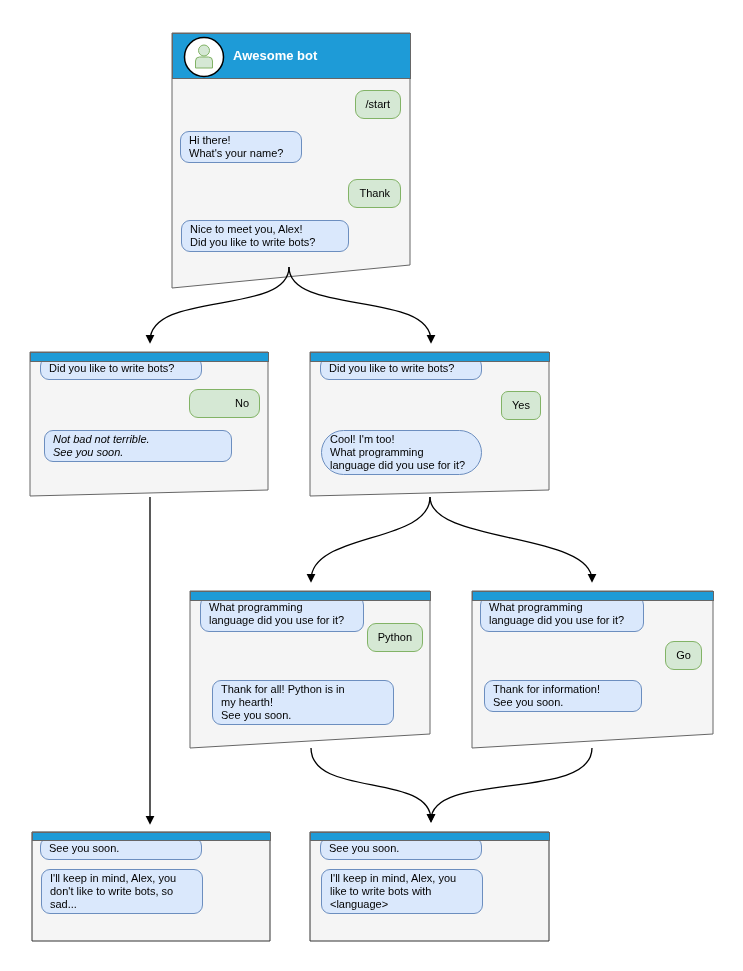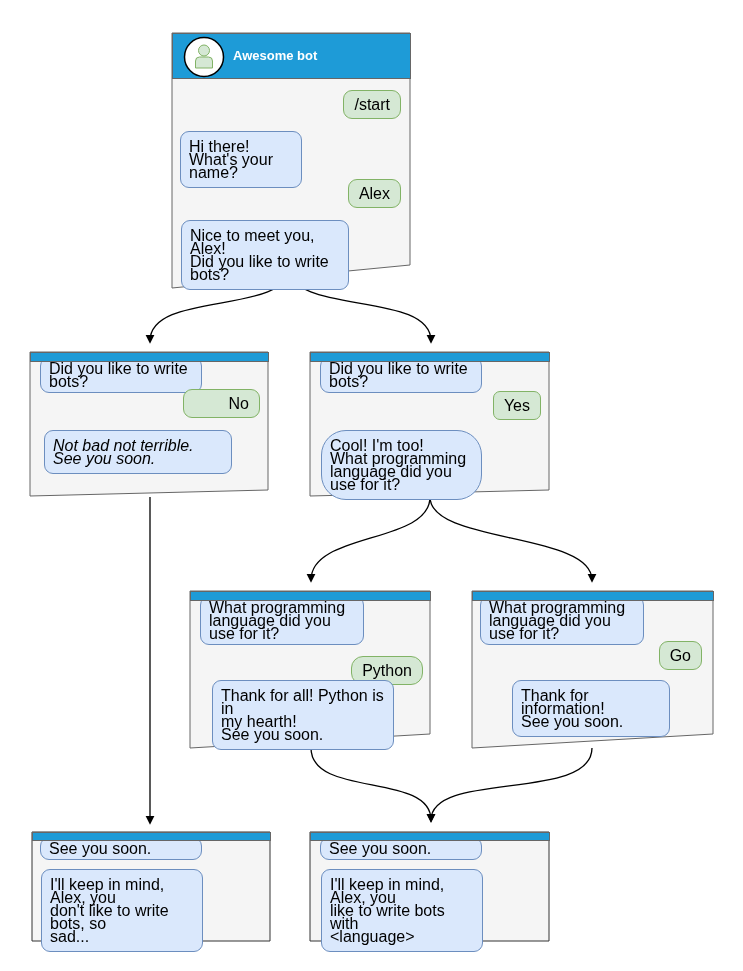--- a/index.html
+++ b/index.html
@@ -8,23 +8,23 @@
   .layer-svg{position:absolute;left:0;top:0;z-index:1;}
   .panel-shape{fill:var(--panel-bg);stroke:var(--panel-border);stroke-width:1;}
   .panel-shape.dark{stroke:var(--dark-border);}
   .edge{fill:none;stroke:var(--arrow);stroke-width:1.3;}
   .header-bar{position:absolute;z-index:3;background:var(--header-blue);
               border:1px solid var(--panel-border);box-sizing:border-box;}
   .header-bar.main{display:flex;align-items:center;}
   .avatar-wrap{position:absolute;left:8px;top:0;width:46px;height:46px;}
   .bot-title{position:absolute;left:60px;top:0;height:44px;line-height:44px;
              color:#fff;font-size:13px;font-weight:bold;}
-  .bubble{position:absolute;z-index:2;box-sizing:border-box;font-size:16px;line-height:13px;
+  .bubble{position:absolute;z-index:2;box-sizing:border-box;font-size:11px;line-height:13px;
           white-space:pre-line;border-radius:9px;color:#000;}
-  .bubble.bot{background:var(--bot-bubble-bg);border:1px solid var(--bot-bubble-border);padding:8px 8px;}
+  .bubble.bot{background:var(--bot-bubble-bg);border:1px solid var(--bot-bubble-border);padding:2px 8px;}
   .bubble.user{background:var(--user-bubble-bg);border:1px solid var(--user-bubble-border);padding:7px 10px;}
   .bubble.first{padding:4px 8px;}
 </style>
 </head>
 <body>
 
 <div class="canvas">
 
   <svg class="layer-svg" width="743" height="971" viewBox="0 0 743 971">
     <defs>
@@ -57,21 +57,21 @@
           <circle cx="23" cy="23" r="19.5" fill="#ffffff" stroke="#000" stroke-width="1.5"></circle>
           <circle cx="23" cy="16.5" r="5.5" fill="#d5e8d4" stroke="#82b366"></circle>
           <path d="M 14.5,34 L 14.5,27 Q 14.5,23 18.5,23 L 27.5,23 Q 31.5,23 31.5,27 L 31.5,34 Z" fill="#d5e8d4" stroke="#82b366"></path>
         </svg>
       </span>
       <span class="bot-title">Awesome bot</span>
     </div>
     <div class="bubble user" style="right:342px;top:90px;">/start</div>
     <div class="bubble bot" style="left:180px;top:131px;width:122px;">Hi there!
 What's your name?</div>
-    <div class="bubble user" style="right:342px;top:179px;">Alex</div>
+    <div class="bubble user" style="right:342px;top:179px;">Thank</div>
     <div class="bubble bot" style="left:181px;top:220px;width:168px;">Nice to meet you, Alex!
 Did you like to write bots?</div>
   </div>
 
   <div>
     <div class="header-bar" style="left:30px;top:352px;width:239px;height:10px;"></div>
     <div class="bubble bot first" style="left:40px;top:357px;width:162px;">Did you like to write bots?</div>
     <div class="bubble user" style="right:483px;top:389px;padding-left:45px;">No</div>
     <div class="bubble bot" style="left:44px;top:430px;width:188px;font-style:italic;">Not bad not terrible.
 See you soon.</div>
@@ -83,32 +83,32 @@
     <div class="bubble user" style="right:202px;top:391px;border-radius:7px;">Yes</div>
     <div class="bubble bot" style="left:321px;top:430px;width:161px;border-radius:25px;">Cool! I'm too!
 What programming
 language did you use for it?</div>
   </div>
 
   <div>
     <div class="header-bar" style="left:190px;top:591px;width:241px;height:10px;"></div>
     <div class="bubble bot first" style="left:200px;top:596px;width:164px;">What programming
 language did you use for it?</div>
-    <div class="bubble user" style="right:320px;top:656px;border-radius:12px;">Python</div>
+    <div class="bubble user" style="right:320px;top:623px;">Python</div>
     <div class="bubble bot" style="left:204px;top:680px;width:182px;margin-left:8px;">Thank for all! Python is in
 my hearth!
 See you soon.</div>
   </div>
 
   <div>
     <div class="header-bar" style="left:472px;top:591px;width:242px;height:10px;"></div>
     <div class="bubble bot first" style="left:480px;top:596px;width:164px;">What programming
 language did you use for it?</div>
     <div class="bubble user" style="right:41px;top:641px;">Go</div>
-    <div class="bubble bot" style="left:484px;top:680px;width:158px;margin-left:28px;">Thank for information!
+    <div class="bubble bot" style="left:484px;top:680px;width:158px;">Thank for information!
 See you soon.</div>
   </div>
 
   <div>
     <div class="header-bar" style="left:32px;top:832px;width:239px;height:9px;"></div>
     <div class="bubble bot first" style="left:40px;top:837px;width:162px;">See you soon.</div>
     <div class="bubble bot" style="left:41px;top:869px;width:162px;">I'll keep in mind, Alex, you
 don't like to write bots, so
 sad...</div>
   </div>

